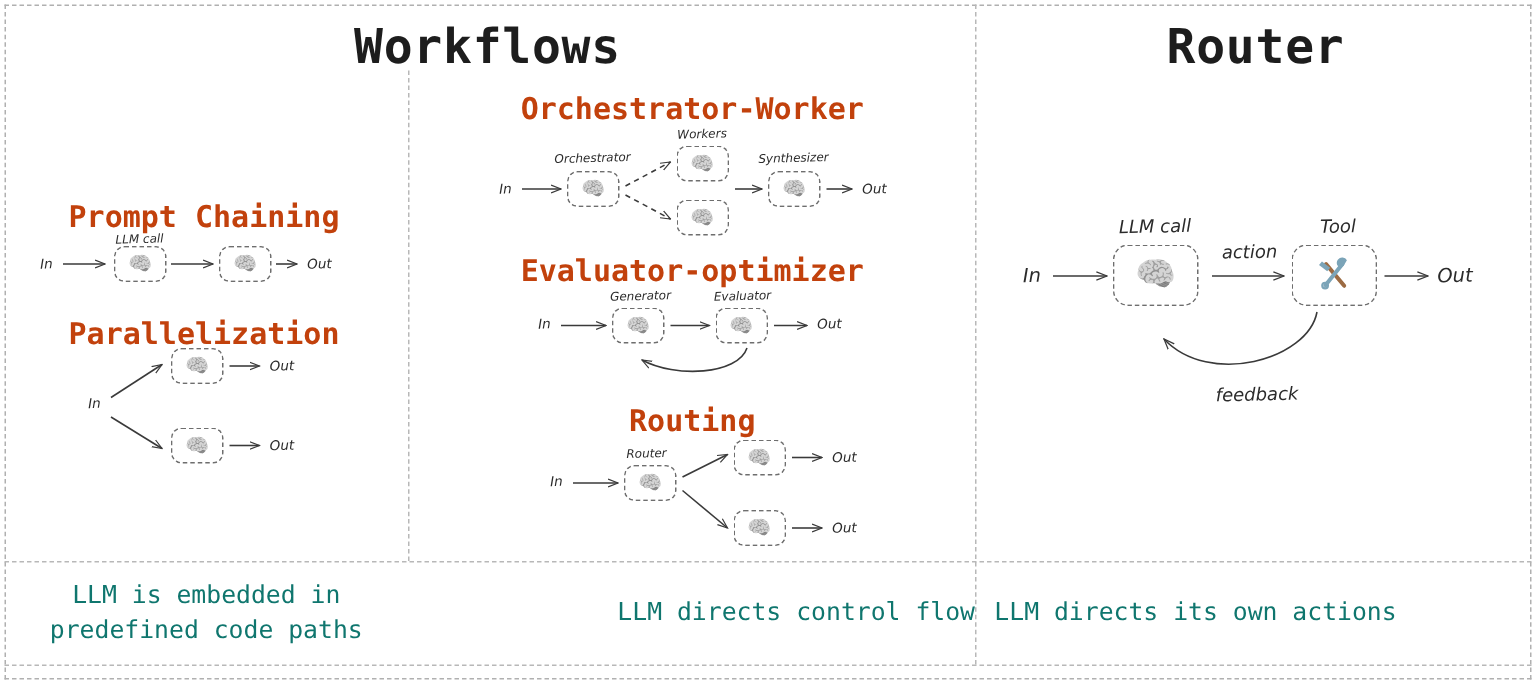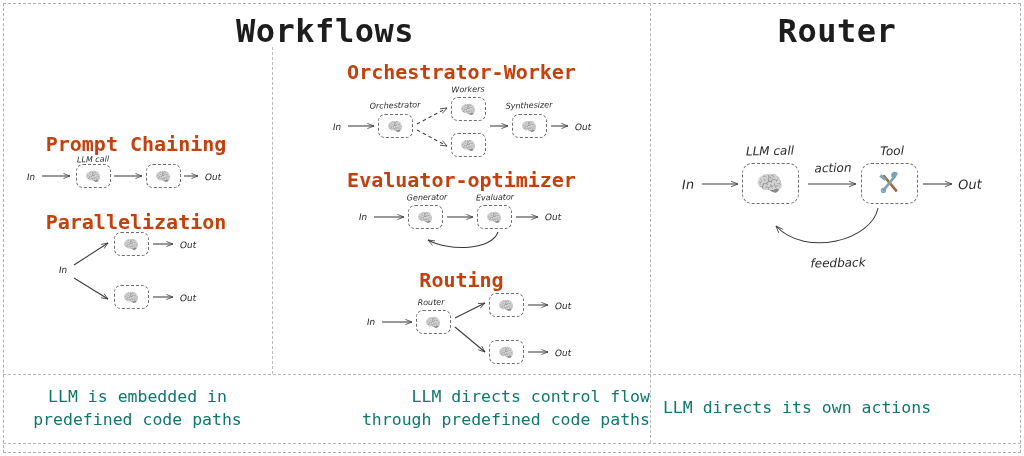--- a/index.html
+++ b/index.html
@@ -291,19 +291,18 @@
       </marker>
     </defs>
   </svg>
 
   <div class="caption" id="cap1">
     <span>LLM is embedded in</span>
     <span>predefined code paths</span>
   </div>
   <div class="caption" id="cap2">
     <span>LLM directs control flow</span>
-    <span>through predefined code paths</span>
   </div>
   <div class="caption" id="cap3">
     <span>LLM directs its own actions</span>
   </div>
 
 </div>
 
 </body></html>

